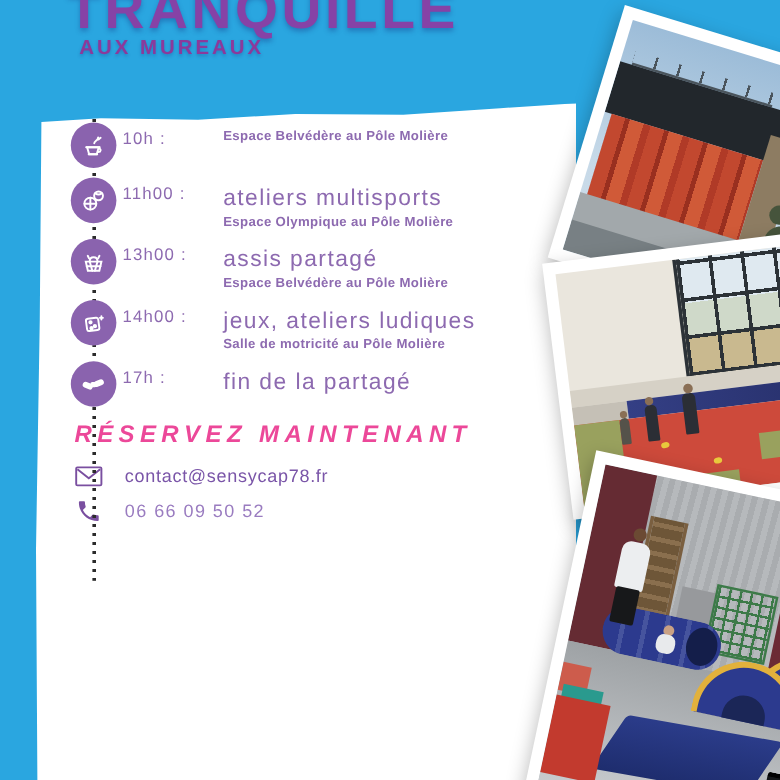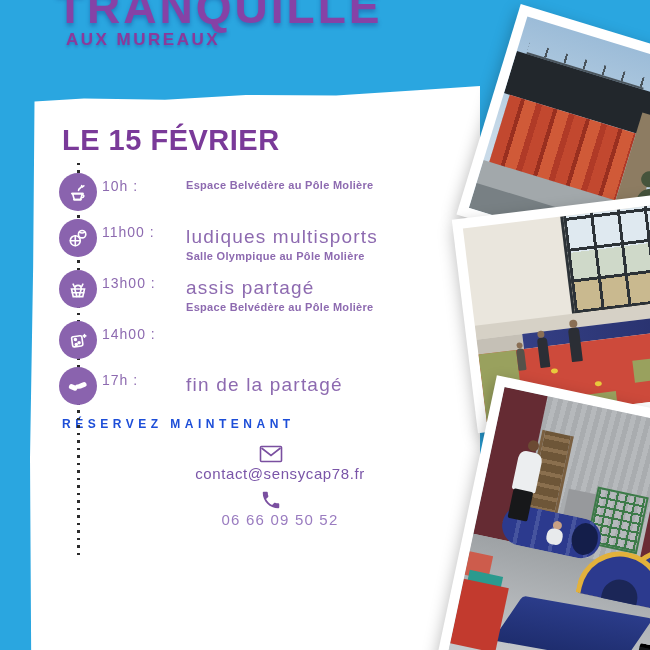--- a/index.html
+++ b/index.html
@@ -29,22 +29,22 @@
   .row{display:flex;align-items:flex-start;margin-bottom:8px;position:relative;}
   .icon-circle{flex:none;width:38px;height:38px;margin-left:29px;border-radius:50%;
     background:var(--icon-purple);display:flex;align-items:center;justify-content:center;z-index:2;}
   .icon-circle svg{width:26px;height:26px;}
   .time{flex:none;width:84px;margin-left:5px;padding-top:5px;font-size:14px;color:var(--text-purple);letter-spacing:1px;}
   .act{flex:1;padding-top:5px;}
   .act-text{font-size:19px;line-height:25px;color:var(--text-purple);letter-spacing:1.2px;white-space:pre-line;}
   .loc{font-size:11px;font-weight:700;color:var(--text-purple);margin-top:1px;letter-spacing:.3px;}
   .loc:empty{display:none;}
 
-  .cta{margin:12px 0 12px 32px;font-size:12px;font-weight:800;letter-spacing:4.5px;color:#1d4ed8;}
-  .contact-row{display:flex;align-items:center;margin:0 0 7px 32px;flex-direction:column;}
+  .cta{margin:12px 0 12px 32px;font-size:20px;font-weight:800;letter-spacing:4.5px;color:#ec4899;font-style:italic;}
+  .contact-row{display:flex;align-items:center;margin:0 0 7px 32px;}
   .contact-row svg{width:24px;height:22px;flex:none;}
   .contact-text{margin-left:18px;font-size:15px;color:#7a55a8;letter-spacing:.6px;}
   .contact-text.phone{color:#9a7cc0;letter-spacing:1.2px;}
 
   
   .polaroid{position:absolute;background:#fff;padding:10px;box-shadow:0 6px 16px rgba(0,0,0,.28);}
   .photo{position:relative;overflow:hidden;}
   .photo div{position:absolute;}
   #photo1{left:484px;top:30px;transform:rotate(17deg);z-index:2;}
   #photo2{left:464px;top:205px;transform:rotate(-7deg);z-index:3;}
@@ -115,21 +115,20 @@
 </style>
 </head>
 <body>
 
 <div class="stage">
 
   <div class="big-title">TRANQUILLE</div>
   <div class="sub-title">AUX MUREAUX</div>
 
   <div class="card">
-    <h1 class="date-title">LE 15 FÉVRIER</h1>
 
     <div class="schedule">
       <div class="timeline-dots"></div>
 
       <div class="row">
         <span class="icon-circle">
           <svg viewBox="0 0 24 24" fill="none" stroke="#fff" stroke-width="1.5" stroke-linecap="round">
             <path d="M7 13.5h9l-1.6 5.5H8.6z"></path>
               <path d="M6.3 13.5h10.4"></path>
               <path d="M8.2 19h6.6"></path>
@@ -148,22 +147,22 @@
         <span class="icon-circle">
           <svg viewBox="0 0 24 24" fill="none" stroke="#fff" stroke-width="1.5" stroke-linecap="round">
             <circle cx="9.5" cy="14.5" r="4.6"></circle>
               <path d="M5 14.5h9M9.5 10v9"></path>
             <circle cx="15.8" cy="8.5" r="3.4"></circle>
               <path d="M13.3 6.6c1.6 1 3.4 1 5 0"></path>
           </svg>
         </span>
         <div class="time">11h00 :</div>
         <div class="act">
-          <div class="act-text">ludiques multisports</div>
-          <div class="loc">Salle Olympique au Pôle Molière</div>
+          <div class="act-text">ateliers multisports</div>
+          <div class="loc">Espace Olympique au Pôle Molière</div>
         </div>
       </div>
 
       <div class="row">
         <span class="icon-circle">
           <svg viewBox="0 0 24 24" fill="none" stroke="#fff" stroke-width="1.5" stroke-linecap="round">
             <path d="M6 12h12l-1.6 7H7.6z"></path>
               <path d="M9 12l2 7M15 12l-2 7M6.7 15.5h10.6"></path>
             <path d="M9 12c0-4.5 6-4.5 6 0"></path>
               <path d="M8.5 9.5l-1-2M15.5 9.5l1-2"></path>
@@ -180,20 +179,24 @@
         <span class="icon-circle">
           <svg viewBox="0 0 24 24" fill="none" stroke="#fff" stroke-width="1.5" stroke-linecap="round">
             <rect x="6.5" y="8.5" width="9.5" height="9.5" rx="1.6" transform="rotate(-8 11 13)"></rect>
             <circle cx="9.6" cy="11.6" r="0.9" fill="#fff"></circle>
               <circle cx="13" cy="14.6" r="0.9" fill="#fff"></circle>
             <circle cx="10.4" cy="16.2" r="0.9" fill="#fff"></circle>
             <path d="M18 7v2.4M16.8 8.2h2.4"></path>
           </svg>
         </span>
         <div class="time">14h00 :</div>
+        <div class="act">
+          <div class="act-text">jeux, ateliers ludiques</div>
+          <div class="loc">Salle de motricité au Pôle Molière</div>
+        </div>
       </div>
 
 
       <div class="row">
         <span class="icon-circle">
           <svg viewBox="0 0 24 24" fill="#fff" stroke="none">
             <rect x="3.5" y="11" width="8" height="4.6" rx="2.2" transform="rotate(22 7.5 13.3)"></rect>
             <rect x="12" y="9" width="8" height="4.6" rx="2.2" transform="rotate(-22 16 11.3)"></rect>
             <rect x="9.5" y="10.5" width="5" height="4" rx="1.6" transform="rotate(0 12 12.5)"></rect>
           </svg>

